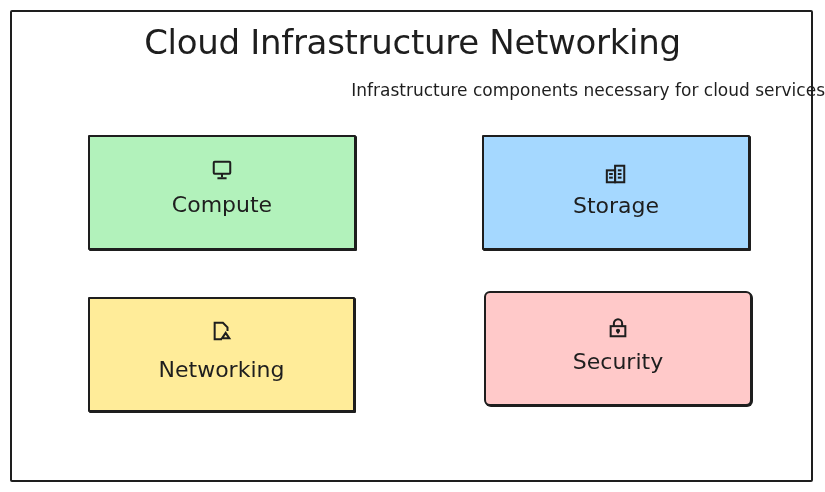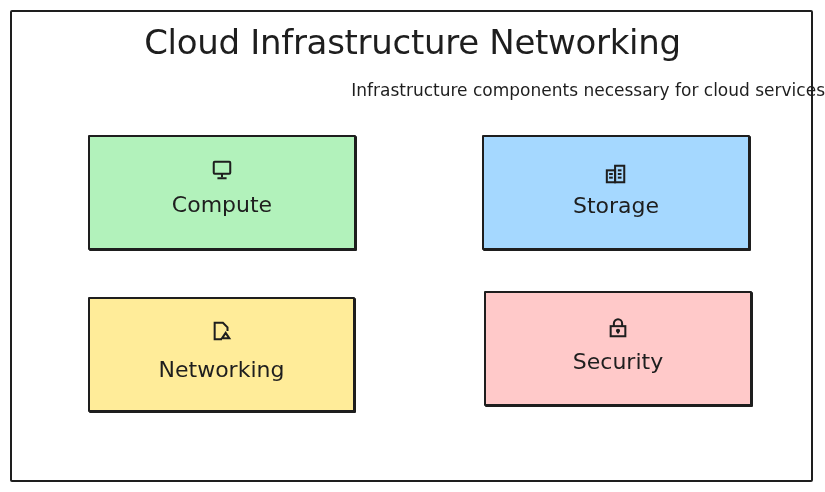--- a/index.html
+++ b/index.html
@@ -45,21 +45,21 @@
 </div>
 
 <div class="card" id="networking" style="background: rgb(255, 236, 153);">
   <svg class="icon" style="top:21px" viewBox="0 0 24 24" fill="none" stroke="#1e1e1e" stroke-width="2.2">
     <path d="M12 21H4V3h9l5 5v4"></path>
       <path d="M16 14l4 6h-8z"></path>
   </svg>
   <div class="label" style="top:58px">Networking</div>
 </div>
 
-<div class="card" id="security" style="background: rgb(255, 201, 201);">
+<div class="card" id="security" style="background: rgb(255, 201, 201); border-radius: 6px;">
   <svg class="icon" style="top:24px" viewBox="0 0 24 24" fill="none" stroke="#1e1e1e" stroke-width="2.2">
     <rect x="4" y="10" width="16" height="11"></rect>
       <path d="M7.5 10V7a4.5 4.5 0 0 1 9 0v3"></path>
       <circle cx="12" cy="15" r="1.2" fill="#1e1e1e"></circle>
       <line x1="12" y1="15" x2="12" y2="18"></line>
   </svg>
   <div class="label" style="top:56px">Security</div>
 </div>
 
 </body></html>

